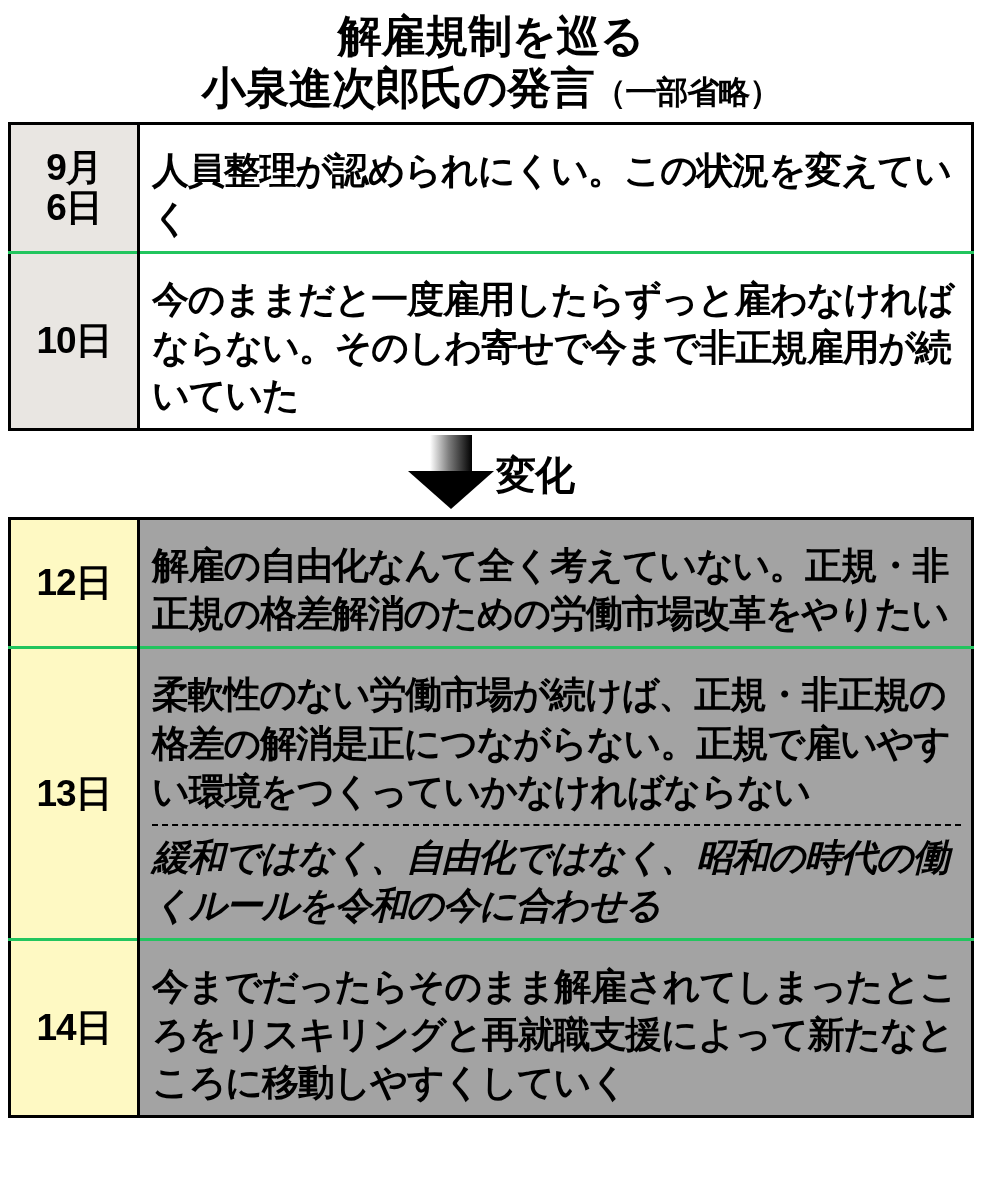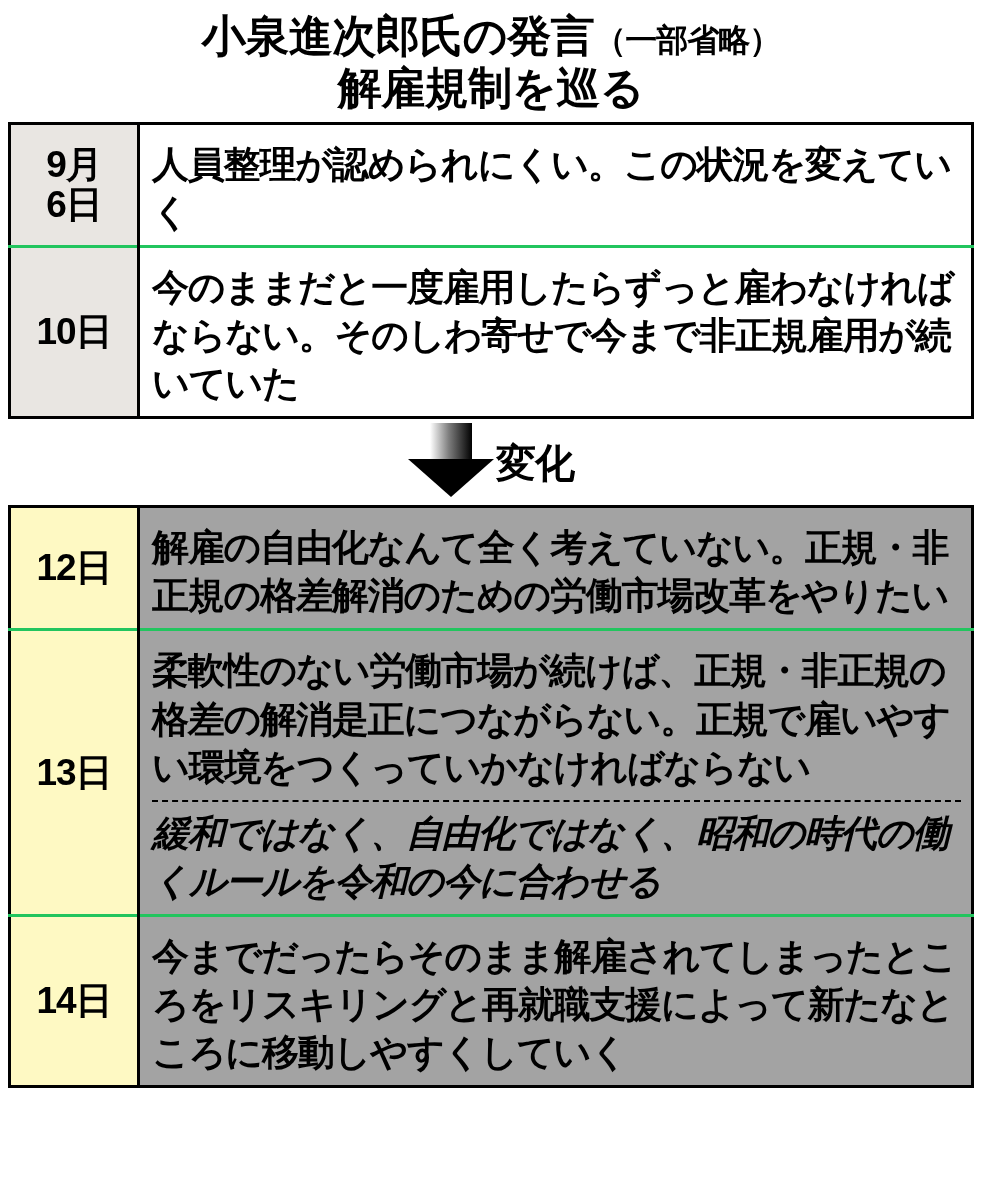--- a/index.html
+++ b/index.html
@@ -65,21 +65,21 @@
     border-right: 3px solid #000000;
     text-align: center;
     vertical-align: middle;
     font-size: 37px;
     font-weight: bold;
     line-height: 1.08;
     padding: 0 2px;
     letter-spacing: -1px;
   }
   .text-cell {
-    padding: 16px 10px 8px 12px;
+    padding: 22px 10px 8px 12px;
     vertical-align: middle;
     font-size: 37px;
     font-weight: bold;
     line-height: 1.30;
     letter-spacing: -1.2px;
   }
   
   .top .date-cell {
     background: #e9e6e2;
   }
@@ -149,22 +149,22 @@
     letter-spacing: -1px;
     padding-top: 6px;
   }
 </style>
 </head>
 <body>
 
 <div class="page">
 
   <div class="title-block">
+    <div class="title-line title-line1">解雇規制を巡る</div>
     <div class="title-line title-line2"><span>小泉進次郎氏の発言</span><span class="title-suffix">（一部省略）</span></div>
-    <div class="title-line title-line1">解雇規制を巡る</div>
   </div>
 
   <table class="quote-table top">
     <tbody>
         <tr>
       <td class="date-cell">
         <div>9月</div>
         <div>6日</div>
       </td>
       <td class="text-cell">人員整理が認められにくい。この状況を変えていく</td>

